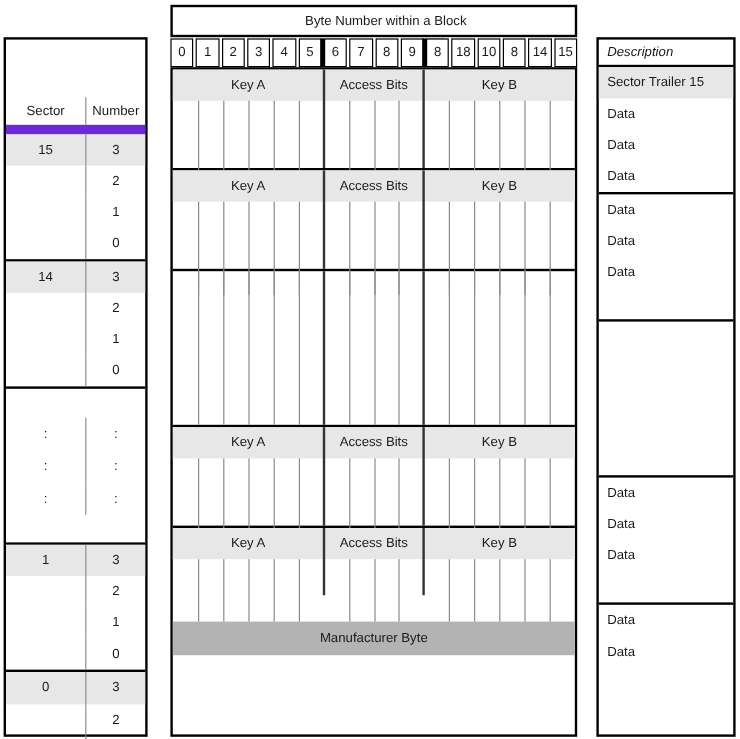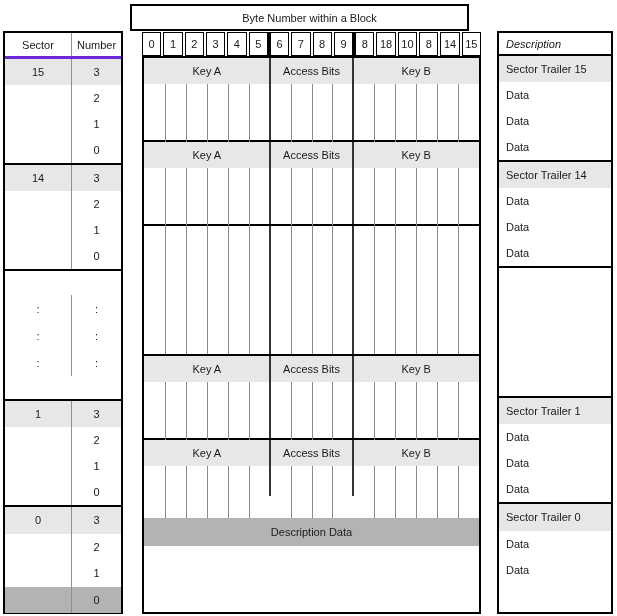--- a/index.html
+++ b/index.html
@@ -6,35 +6,35 @@
   .canvas{
     position:relative;width:617px;height:616px;background:#fff;
     font-family:"Liberation Sans", sans-serif;font-size:11px;color:#1a1a1a;
     overflow:hidden;
   }
   
   .left-table{
     position:absolute;left:3px;top:31px;width:120px;height:583px;
     border:2px solid #000;box-sizing:border-box;background:#fff;
   }
-  .lt-header{height:23px;border-bottom:3px solid #6d28d9;display:grid;grid-template-columns:67fr 49fr;}
+  .lt-header{height:23px;border-bottom:8px solid #6d28d9;display:grid;grid-template-columns:67fr 49fr;margin-top:48px;}
   .lt-header .cell,.lt-row .cell{display:flex;align-items:center;justify-content:center;}
   .c1{border-right:1px solid #909090;}
   .side-body{height:554px;}
   .side-group{height:106px;box-sizing:border-box;border-bottom:2px solid #000;display:grid;grid-template-rows:repeat(4,1fr);}
   .side-group.last{border-bottom:none;}
   .lt-row{display:grid;grid-template-columns:67fr 49fr;}
   .shaded{background:#e7e7e7;}
   .darkrow{background:#b3b3b3;}
   .ell-group{height:130px;box-sizing:border-box;border-bottom:2px solid #000;display:block;padding-top:24px;}
   .dot-row{height:27px;display:grid;grid-template-columns:67fr 49fr;}
   .dot-row .cell{display:flex;align-items:center;justify-content:center;}
   
   .mid-title{
-    position:absolute;left:130px;top:4px;width:339px;height:27px;box-sizing:border-box;
+    position:absolute;left:142px;top:4px;width:339px;height:27px;box-sizing:border-box;
     border:2px solid #000;display:flex;align-items:center;justify-content:center;background:#fff;padding-left:20px;
   }
   .byte-row{
     position:absolute;left:142px;top:32px;width:339px;height:24px;box-sizing:border-box;
     display:grid;grid-template-columns:repeat(16,1fr);gap:2px;
   }
   .bcell{
     border:1px solid #000;box-sizing:border-box;display:flex;align-items:center;justify-content:center;
     background:#fff;
   }
@@ -304,54 +304,51 @@
           <i class="vl" style="left: 31.25%;"></i>
           <i class="vl" style="left: 43.75%;"></i>
           <i class="vl" style="left: 50%;"></i>
           <i class="vl" style="left: 56.25%;"></i>
           <i class="vl" style="left: 68.75%;"></i>
           <i class="vl" style="left: 75%;"></i>
           <i class="vl" style="left: 81.25%;"></i>
           <i class="vl" style="left: 87.5%;"></i>
           <i class="vl" style="left: 93.75%;"></i>
         </div>
-      <div class="m-manu">Description Data</div>
+      <div class="m-manu">Manufacturer Byte</div>
     </div>
 
   </div>
 
   <div class="right-table">
     <div class="rt-header">Description</div>
     <div class="side-body">
 
       <div class="side-group">
         <div class="rt-row shaded">Sector Trailer 15</div>
         <div class="rt-row">Data</div>
         <div class="rt-row">Data</div>
         <div class="rt-row">Data</div>
       </div>
 
       <div class="side-group">
-        <div class="rt-row shaded">Sector Trailer 14</div>
         <div class="rt-row">Data</div>
         <div class="rt-row">Data</div>
         <div class="rt-row">Data</div>
       </div>
 
       <div class="ell-group"></div>
 
       <div class="side-group">
-        <div class="rt-row shaded">Sector Trailer 1</div>
         <div class="rt-row">Data</div>
         <div class="rt-row">Data</div>
         <div class="rt-row">Data</div>
       </div>
 
       <div class="side-group last">
-        <div class="rt-row shaded">Sector Trailer 0</div>
         <div class="rt-row">Data</div>
         <div class="rt-row">Data</div>
       </div>
 
     </div>
   </div>
 
 </div>
 
 </body></html>

